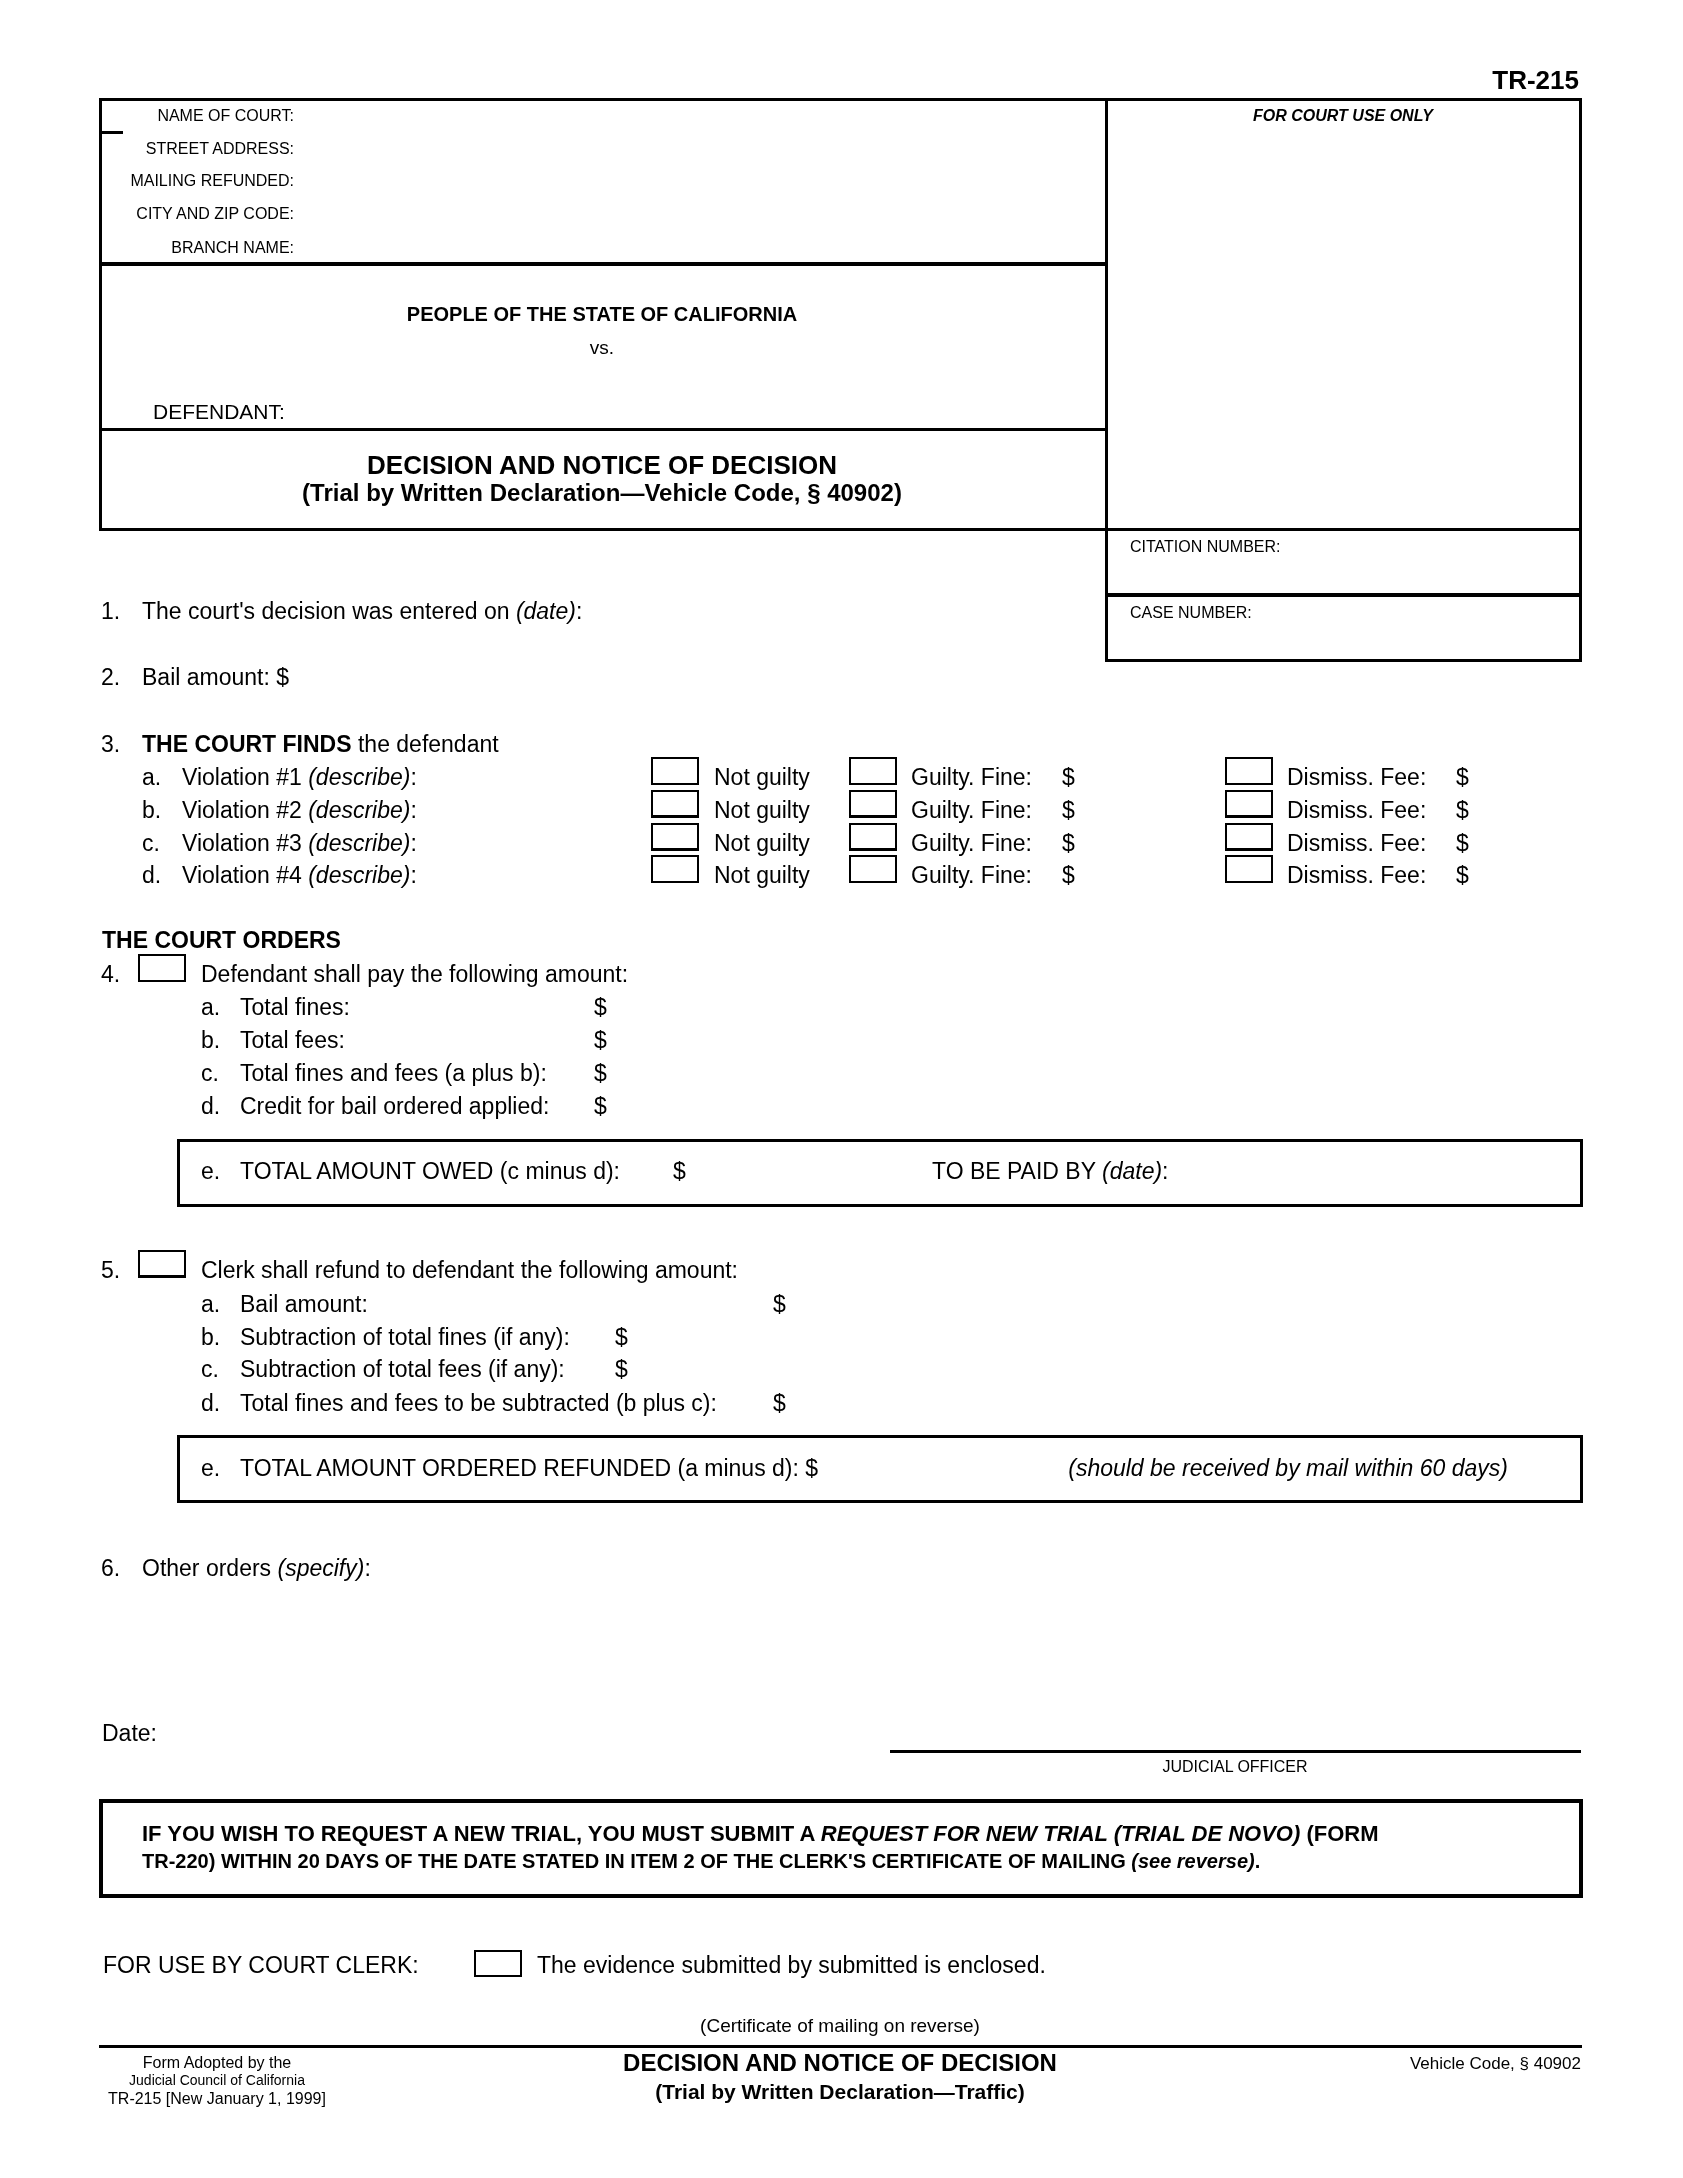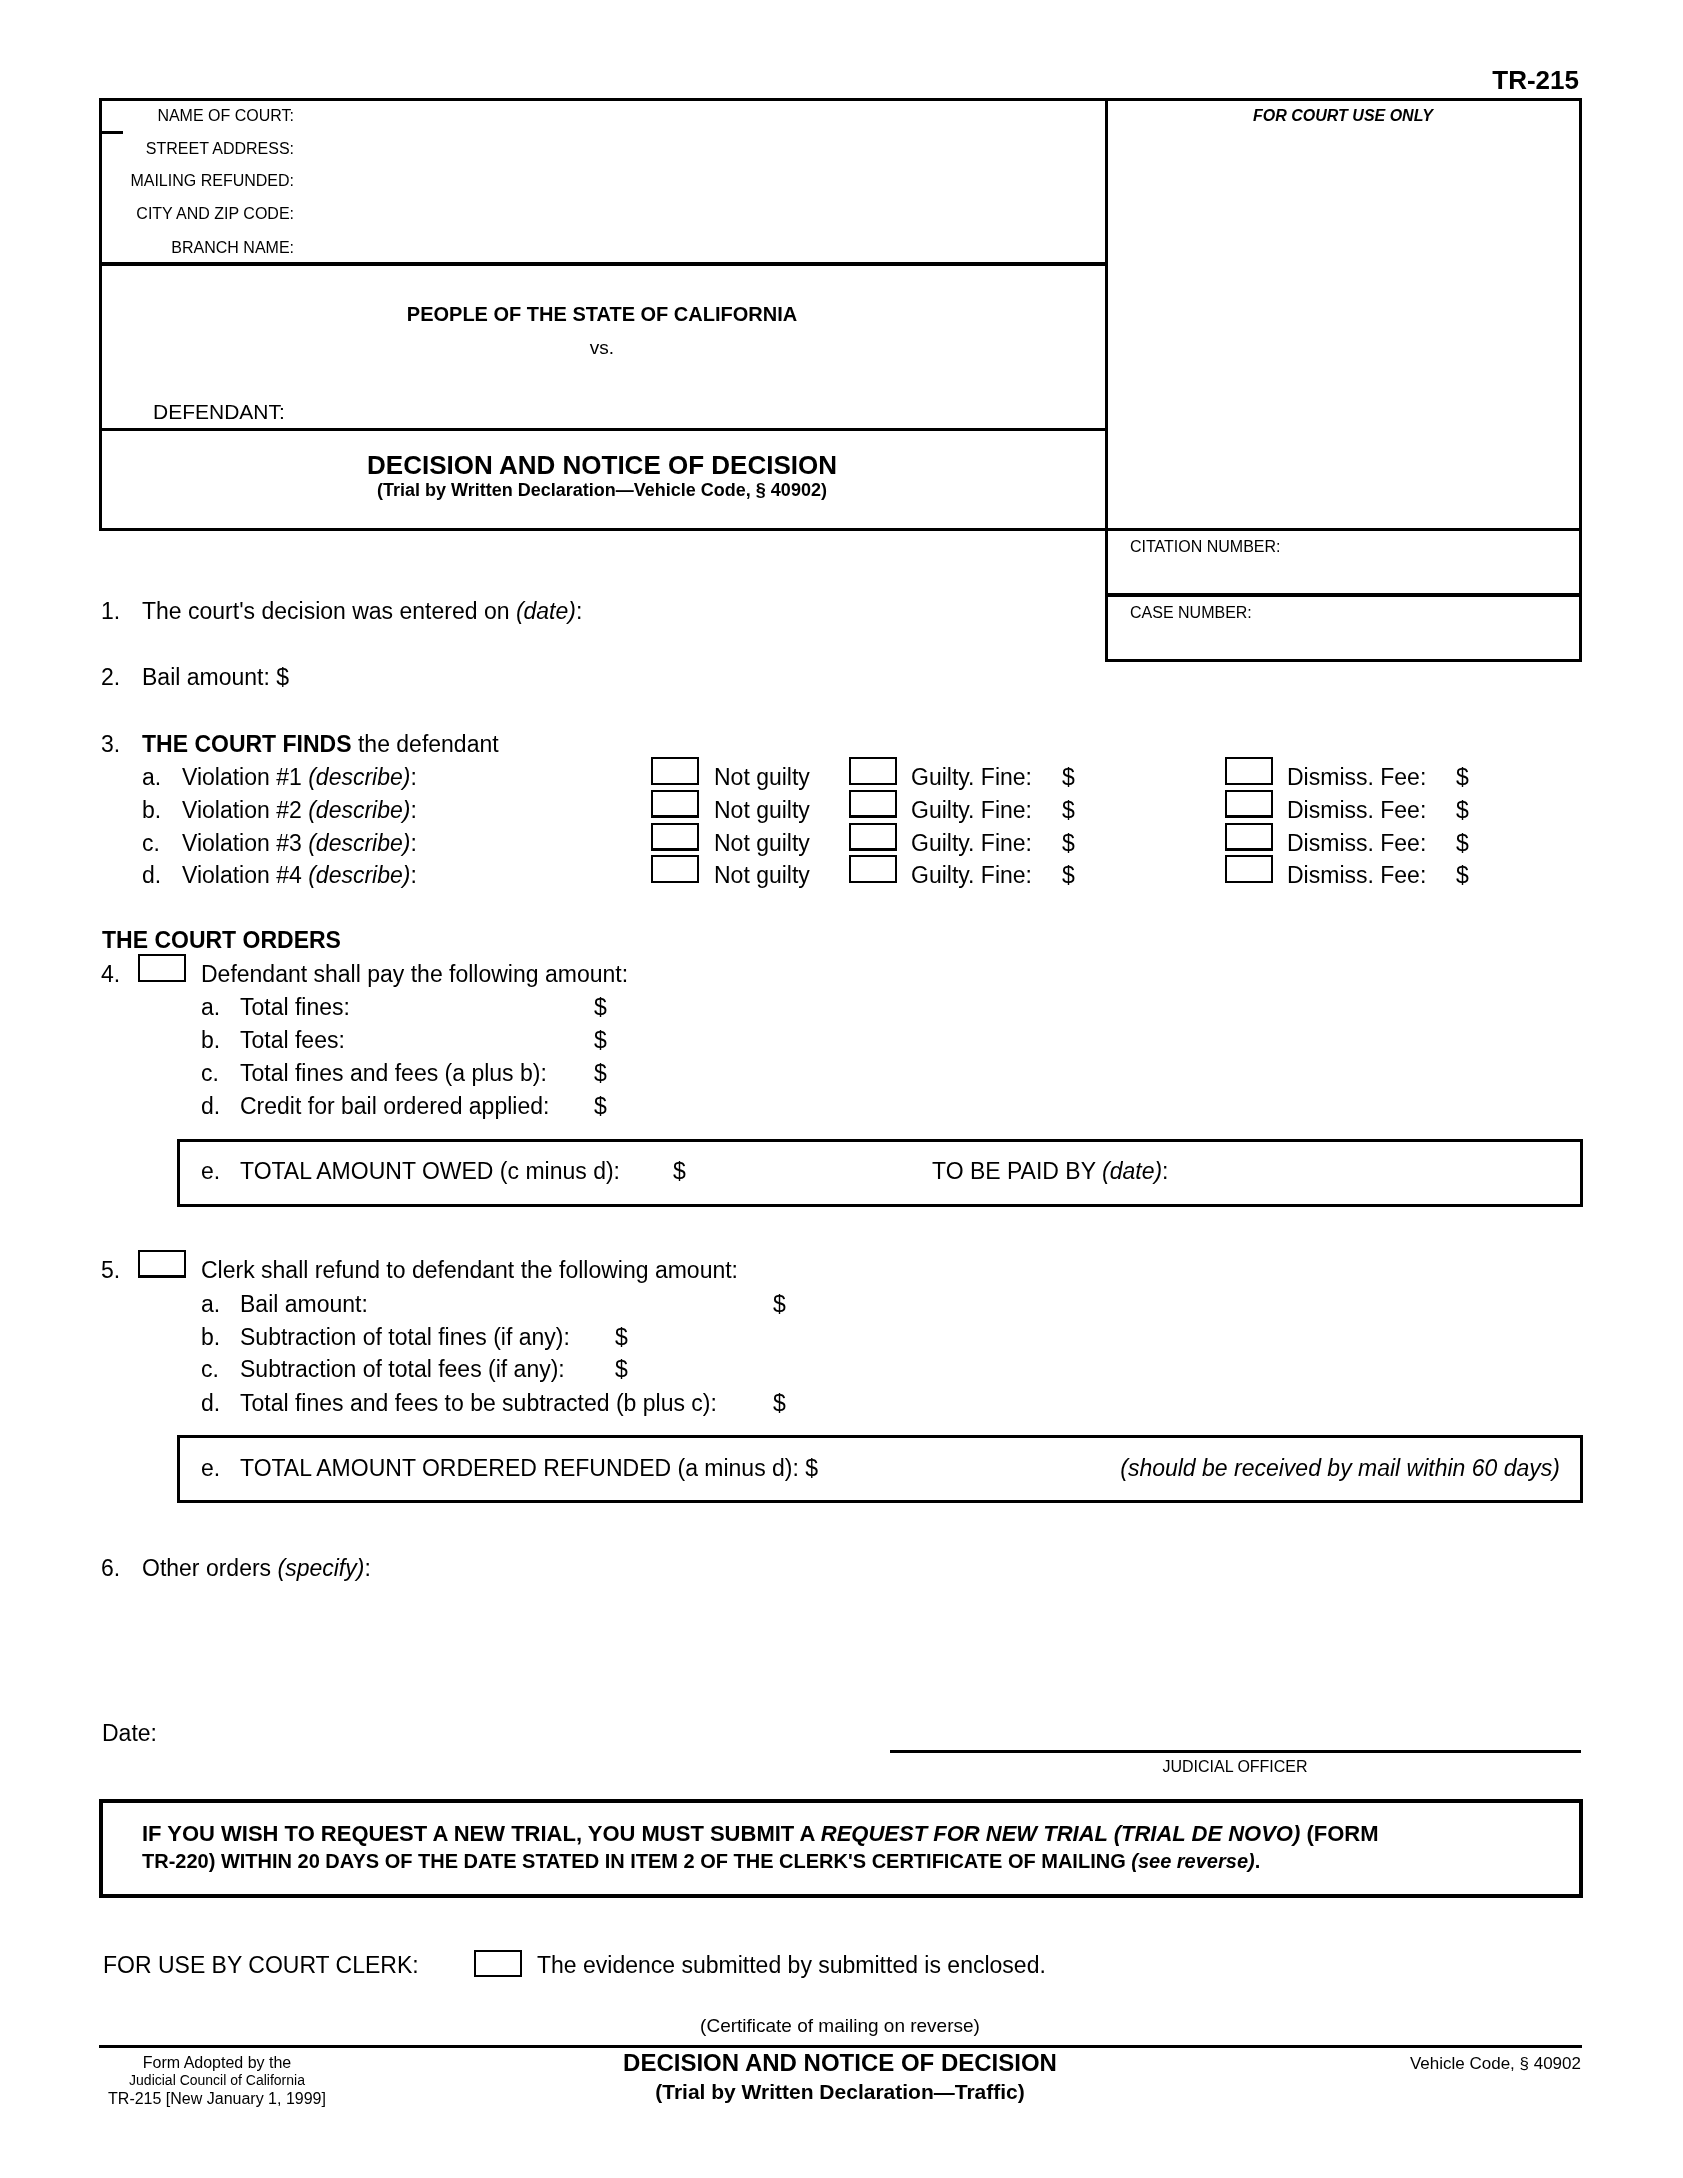--- a/index.html
+++ b/index.html
@@ -49,21 +49,21 @@
 <input class="field" style="left: 302px; top: 235px; width: 792px; height: 26px;">
 
 <div class="abs small b i c" style="left:1343px;top:108px;">FOR COURT USE ONLY</div>
 
 <div class="abs b c" style="left:602px;top:304px;font-size:20px;">PEOPLE OF THE STATE OF CALIFORNIA</div>
 <div class="abs c" style="left:602px;top:338px;font-size:19px;">vs.</div>
 <div class="abs" style="left:153px;top:401px;font-size:21px;">DEFENDANT:</div>
 <input class="field" style="left: 297px; top: 396px; width: 792px; height: 28px;">
 
 <div class="abs b c" style="left:602px;top:452px;font-size:26px;">DECISION AND NOTICE OF DECISION</div>
-<div class="abs b c" style="left:602px;top:481px;font-size:18px;">(Trial by Written Declaration—Vehicle Code, § 40902)</div>
+<div class="abs b c" style="left:602px;top:481px;font-size:24px;">(Trial by Written Declaration—Vehicle Code, § 40902)</div>
 
 <div class="abs small" style="left:1130px;top:539px;">CITATION NUMBER:</div>
 <input class="field" style="left: 1129px; top: 560px; width: 436px; height: 28px;">
 <div class="abs small" style="left:1130px;top:605px;">CASE NUMBER:</div>
 <input class="field" style="left: 1129px; top: 627px; width: 436px; height: 28px;">
 
 <div class="abs reg" style="left:101px;top:600px;">1.</div>
 <div class="abs reg" style="left:142px;top:600px;"><span>The court's decision was entered on </span><span class="i">(date)</span><span>:</span></div>
 <input class="field" style="left: 624px; top: 596px; width: 455px; height: 30px;">
 
@@ -178,21 +178,21 @@
 
 <div class="abs reg" style="left:201px;top:1392px;">d.</div>
 <div class="abs reg" style="left:240px;top:1392px;">Total fines and fees to be subtracted (b plus c):</div>
 <div class="abs reg" style="left:773px;top:1392px;">$</div>
 <input class="field" style="left: 795px; top: 1388px; width: 297px; height: 28px;">
 
 <div class="box" style="left:177px;top:1435px;width:1406px;height:68px;"></div>
 <div class="abs reg" style="left:201px;top:1457px;">e.</div>
 <div class="abs reg" style="left:240px;top:1457px;">TOTAL AMOUNT ORDERED REFUNDED (a minus d): $</div>
 <input class="field" style="left: 871px; top: 1453px; width: 198px; height: 30px;">
-<div class="abs reg i r" style="left:1560px;top:1457px;text-align:center;">(should be received by mail within 60 days)</div>
+<div class="abs reg i r" style="left:1508px;top:1457px;text-align:center;">(should be received by mail within 60 days)</div>
 
 <div class="abs reg" style="left:101px;top:1557px;">6.</div>
 <div class="abs reg" style="left:142px;top:1557px;"><span>Other orders </span><span class="i">(specify)</span><span>:</span></div>
 <textarea class="field" style="left: 142px; top: 1589px; width: 1426px; height: 109px; resize: none;"></textarea>
 
 <div class="abs reg" style="left:102px;top:1722px;">Date:</div>
 <input class="field" style="left: 168px; top: 1718px; width: 396px; height: 30px;">
 <div class="hline" style="left:890px;top:1750px;width:691px;height:3px;"></div>
 <div class="abs small c" style="left:1235px;top:1759px;">JUDICIAL OFFICER</div>
 

